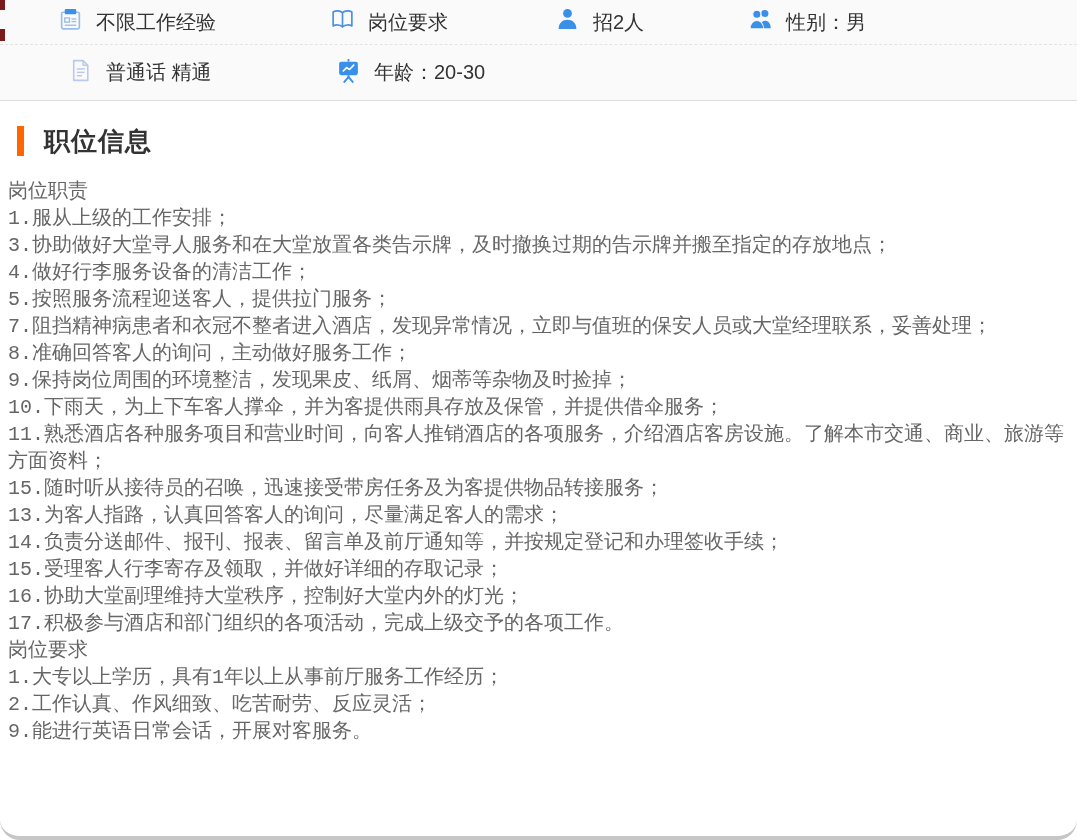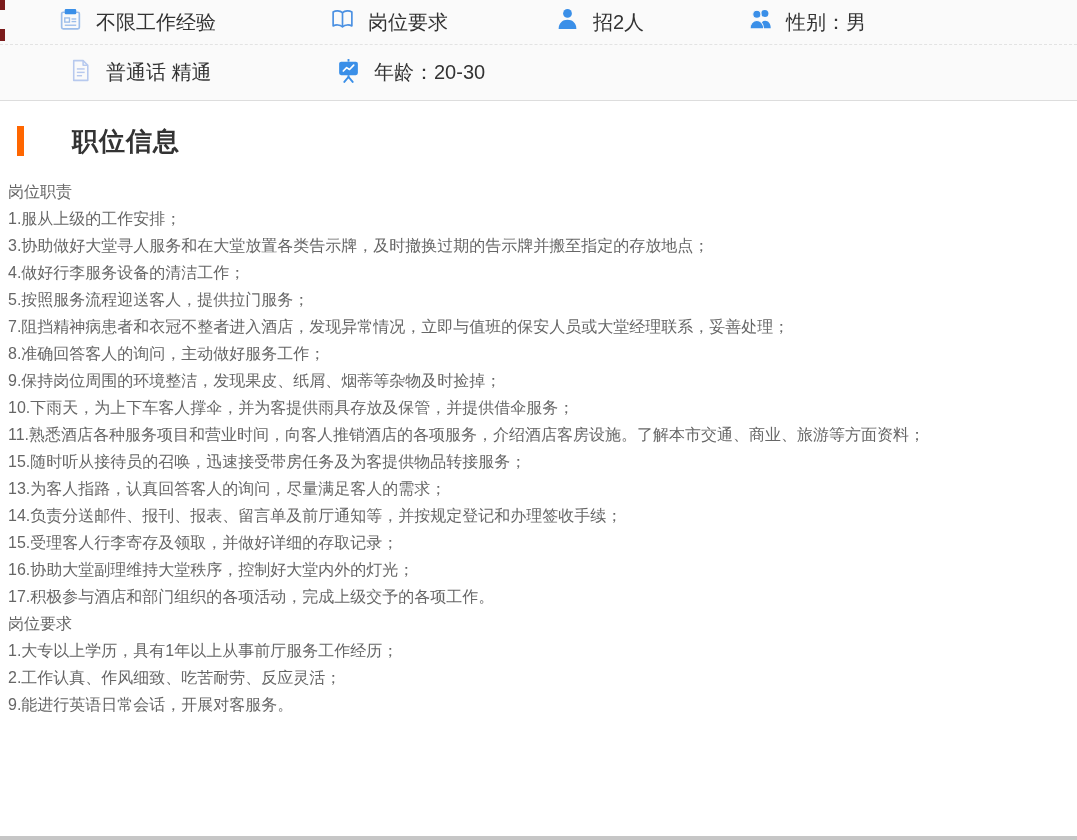--- a/index.html
+++ b/index.html
@@ -8,20 +8,21 @@
     width: 1077px; height: 840px;
     background: #ffffff;
     font-family: "Liberation Sans", "DejaVu Sans", sans-serif;
     color: #333;
     overflow: hidden;
   }
   .page {
     position: relative;
     width: 1077px; height: 840px;
     border-bottom: 4px solid #c6c6c6;
+    border-radius: 20px;
   }
   
   .edge-mark {
     position: absolute; left: 0; width: 5px; background: #7b1b1b;
   }
   .edge-mark.m1 { top: 0; height: 10px; }
   .edge-mark.m2 { top: 29px; height: 12px; }
 
   
   .attrs {
@@ -51,39 +52,39 @@
     white-space: nowrap;
   }
   .attr-cell svg { width: 25px; height: 25px; flex: 0 0 auto; }
 
   
   .section-header {
     margin-top: 24px;
     height: 32px;
     display: flex; align-items: center;
     padding-left: 17px;
-    gap: 28px;
   }
   .accent-bar {
     width: 7px; height: 30px;
     background: #ff6600;
     margin-right: 20px;
   }
   .section-title {
     margin: 0;
     font-size: 26px; font-weight: bold; color: #333;
     letter-spacing: 1px;
   }
 
   
   .content {
     padding: 21px 12px 0 8px;
-    font-size: 16px;
+    font-size: 20px;
     line-height: 27px;
     color: #666;
+    font-family: Liberation Mono, monospace;
   }
   .content .line { color: #666; }
   .para-heading { color: #666; }
 </style>
 </head>
 <body>
 
 <div class="page">
 
   <div class="edge-mark m1"></div>

